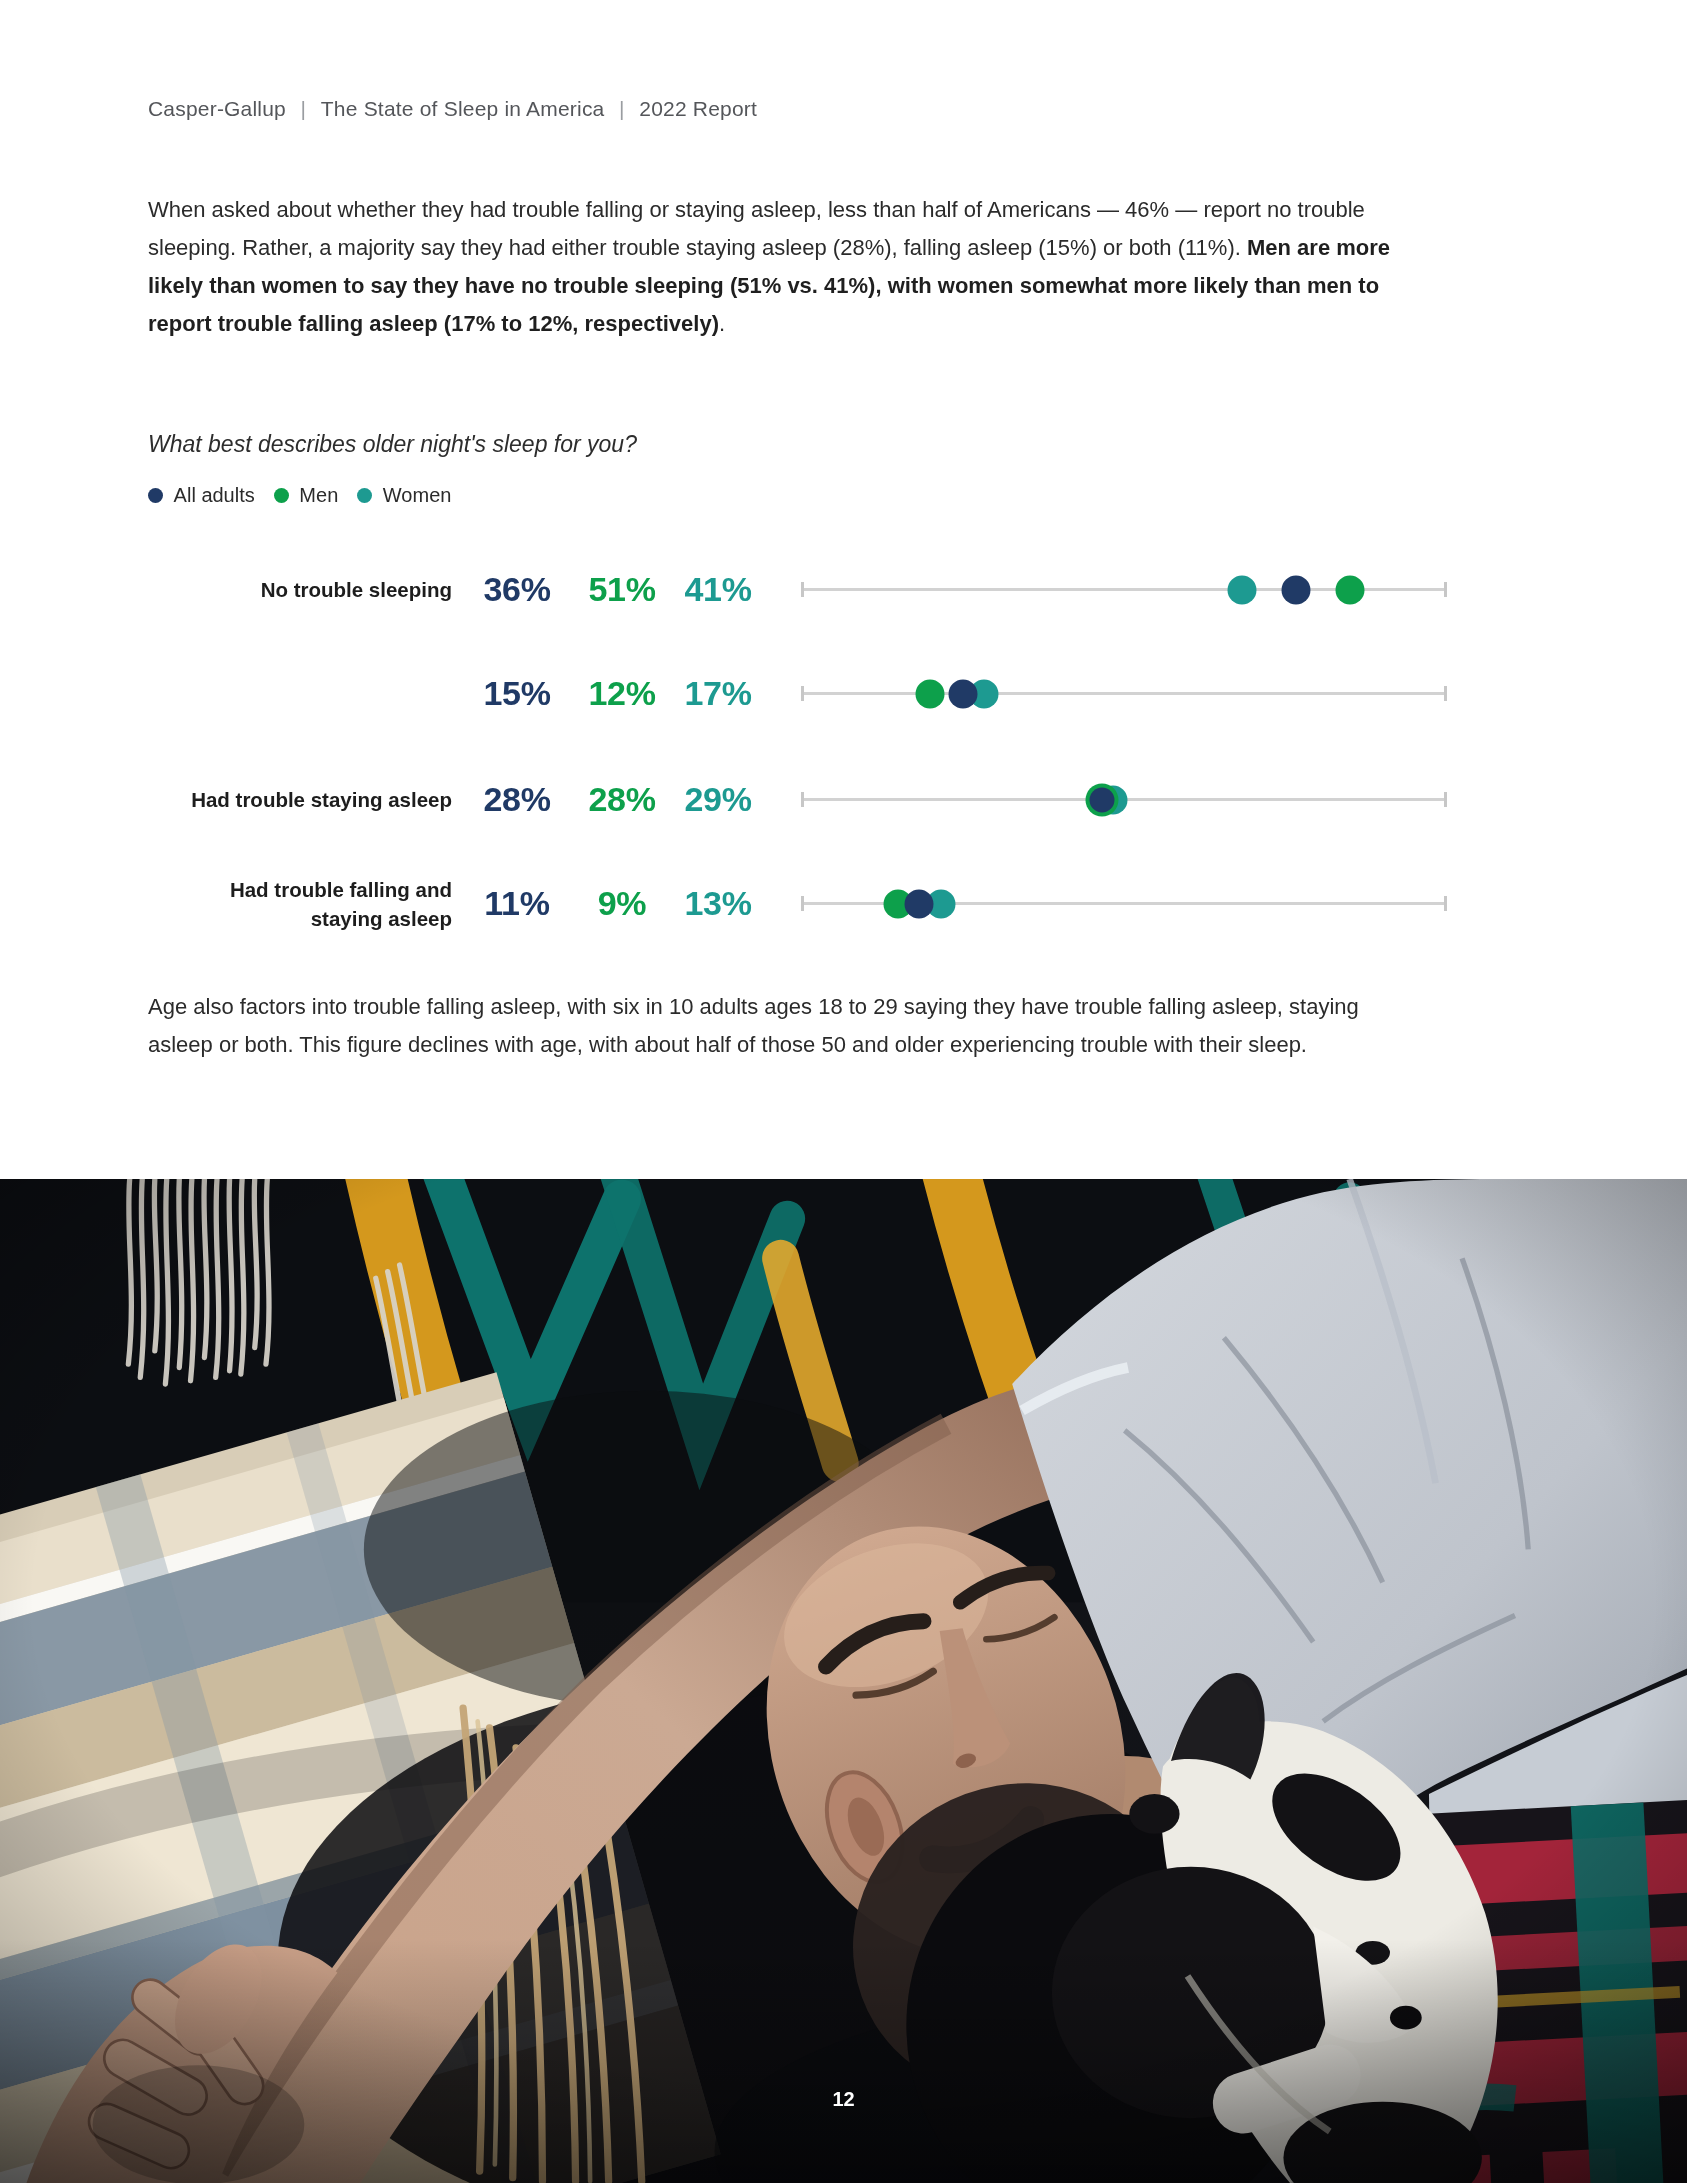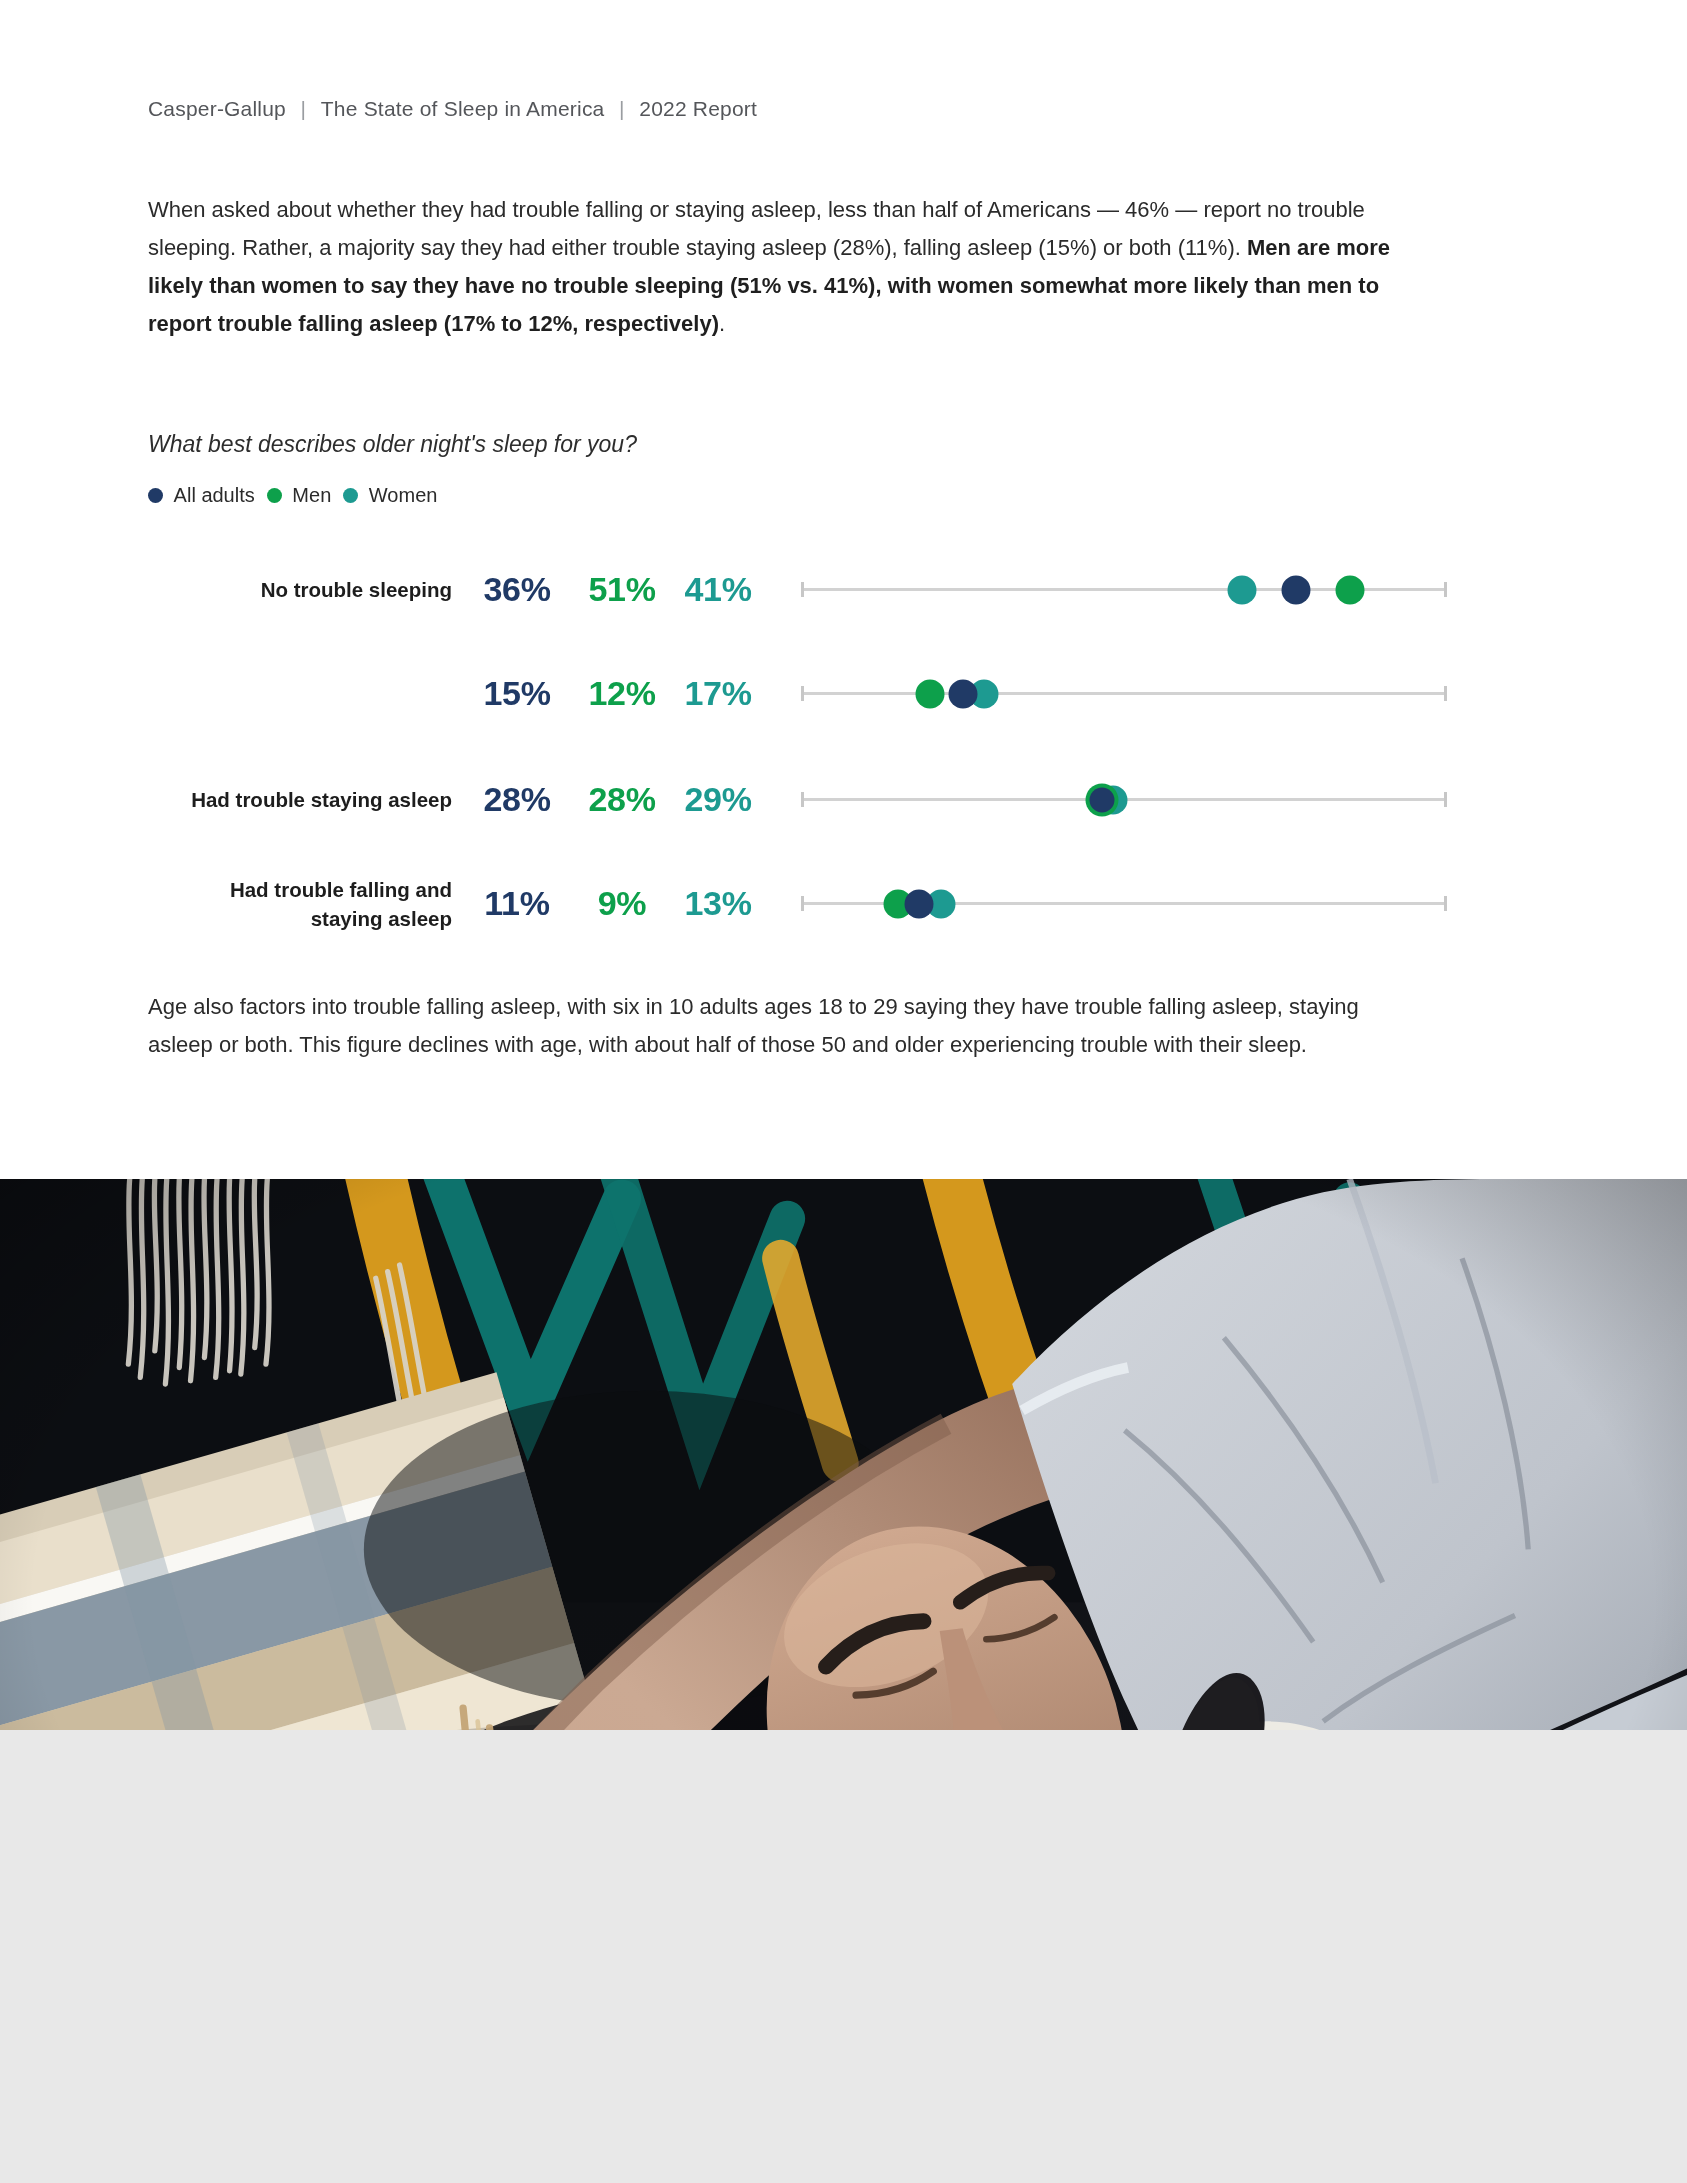--- a/index.html
+++ b/index.html
@@ -1,32 +1,32 @@
 <!DOCTYPE html>
 <html style="--c-all: #203a66; --c-men: #0da04b; --c-women: #1d9a91;font-size:10.6px"><head>
 <meta charset="utf-8">
 <style>
   html,body{margin:0;padding:0;background:#e8e8e8;}
   .page{
-    position:relative;width:1687px;height:1730px;background:#ffffff;overflow:hidden;
+    position:relative;width:1687px;height:2183px;background:#ffffff;overflow:hidden;
     font-family:"Liberation Sans", sans-serif;color:#2a2a2a;margin:0 auto;
   }
   
   .header{position:absolute;left:148px;top:97px;font-size:21px;color:#54565a;letter-spacing:0.2px;white-space:nowrap;}
   .header .pipe{color:#9a9da1;margin:0 14.6px;font-weight:400;}
   
   .para{position:absolute;left:148px;width:1277px;font-size:22px;line-height:38px;color:#2b2b2b;}
   .para .emph{font-weight:700;color:#1f1f1f;}
   .para-intro{top:191px;}
   .para-age{top:988px;}
   
   .chart-heading{position:absolute;left:148px;top:370px;font-size:26px;font-weight:700;color:#1b1b1b;}
   .chart-question{position:absolute;left:148px;top:431px;font-size:23px;font-style:italic;color:#2d2d2d;}
   
-  .legend{position:absolute;left:148px;top:484px;display:flex;align-items:center;gap:12px;}
+  .legend{position:absolute;left:148px;top:484px;display:flex;align-items:center;gap:19px;}
   .legend-item{display:flex;align-items:center;font-size:20px;color:#2b2b2b;}
   .legend-swatch{width:15px;height:15px;border-radius:50%;margin-right:10.6px;flex:0 0 auto;}
   
   .chart{position:absolute;left:0;top:0;width:1687px;}
   .row{position:absolute;left:0;width:1687px;height:87px;}
   .row-label{
     position:absolute;left:99px;top:0;width:353px;height:87px;
     display:flex;flex-direction:column;justify-content:center;text-align:right;
     font-size:20.5px;line-height:29px;color:#1d1d1d;font-weight:bold;
   }

